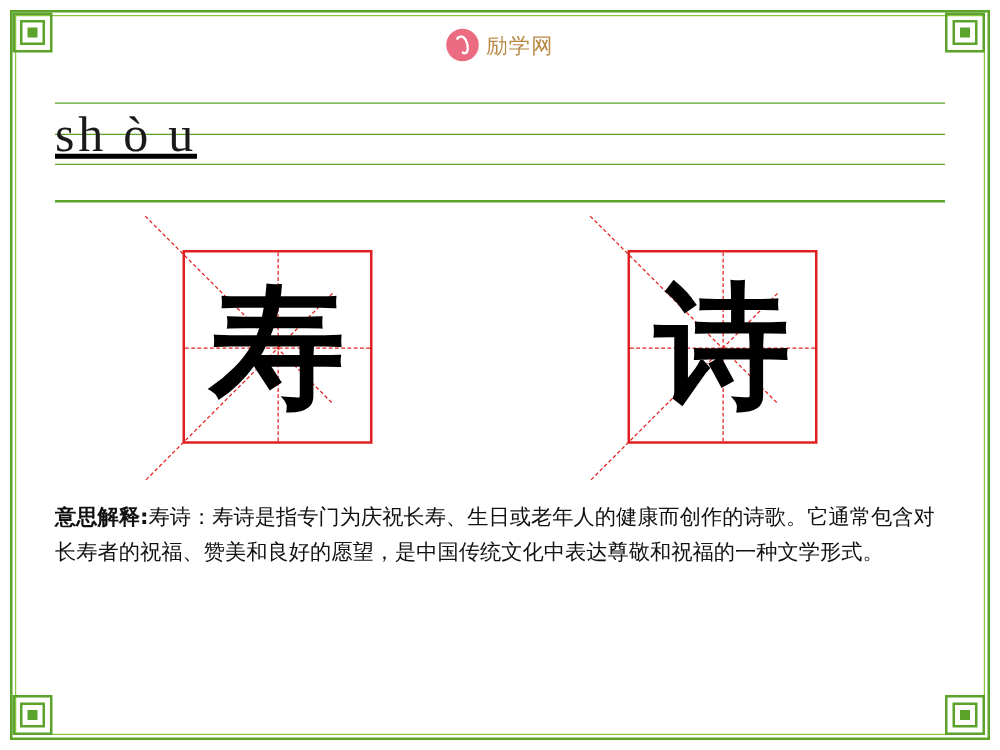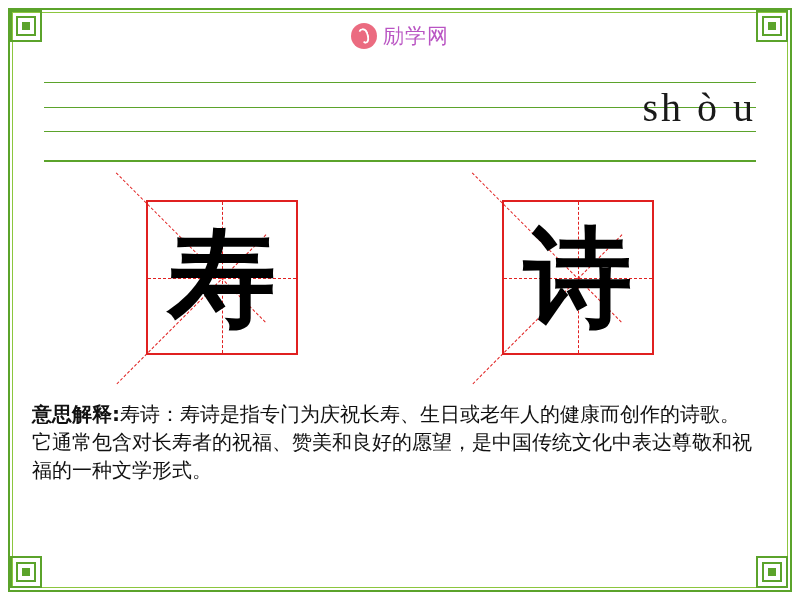--- a/index.html
+++ b/index.html
@@ -87,22 +87,22 @@
     width: 10px;
     height: 16px;
     border: 2px solid #ffffff;
     border-radius: 50% 50% 50% 50% / 40% 40% 60% 60%;
     border-left-color: transparent;
     transform: rotate(-20deg);
     box-sizing: border-box;
   }
   .logo-text {
     font-family: "Liberation Sans", sans-serif;
-    font-size: 21px;
-    color: #a21caf;
+    font-size: 17px;
+    color: #a16207;
     letter-spacing: 1px;
     opacity: 0.75;
   }
 
   
   .pinyin-block {
     position: absolute;
     left: 44px;
     right: 44px;
     top: 82px;
@@ -134,21 +134,22 @@
     left: 0;
     right: 0;
     top: 0;
     height: 52px;
     display: flex;
   }
   .pinyin-cell {
     flex: 1;
     display: flex;
     align-items: center;
-    justify-content: flex-end;
+    justify-content: flex-start;
+    text-decoration: underline;
   }
   .pinyin-text {
     font-family: "Liberation Serif", serif;
     font-size: 40px;
     color: #1a1a1a;
     letter-spacing: 3px;
     line-height: 52px;
   }
 
   
@@ -209,25 +210,25 @@
     font-family: "DejaVu Sans", sans-serif;
     font-size: 108px;
     font-weight: bold;
     color: #000000;
     line-height: 1;
   }
 
   
   .explain-block {
     position: absolute;
-    left: 32px;
+    left: 44px;
     right: 44px;
     top: 400px;
     font-family: "DejaVu Sans", sans-serif;
-    font-size: 20px;
+    font-size: 17px;
     line-height: 28px;
     color: #111111;
   }
   .explain-label {
     font-weight: bold;
   }
   .explain-text {
     font-weight: normal;
   }
 </style>

